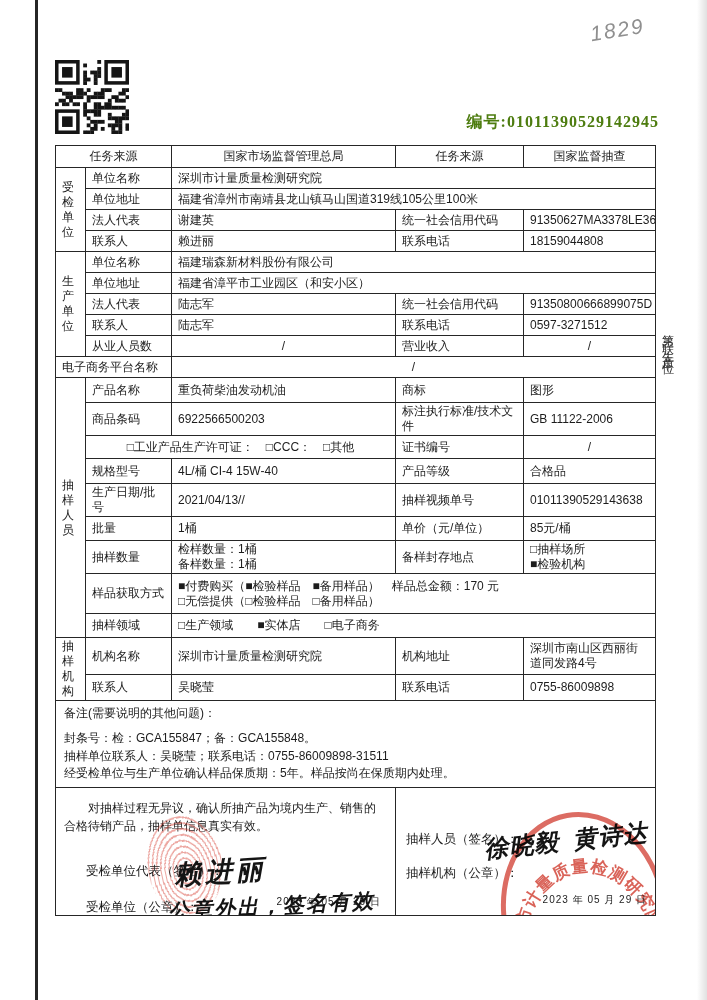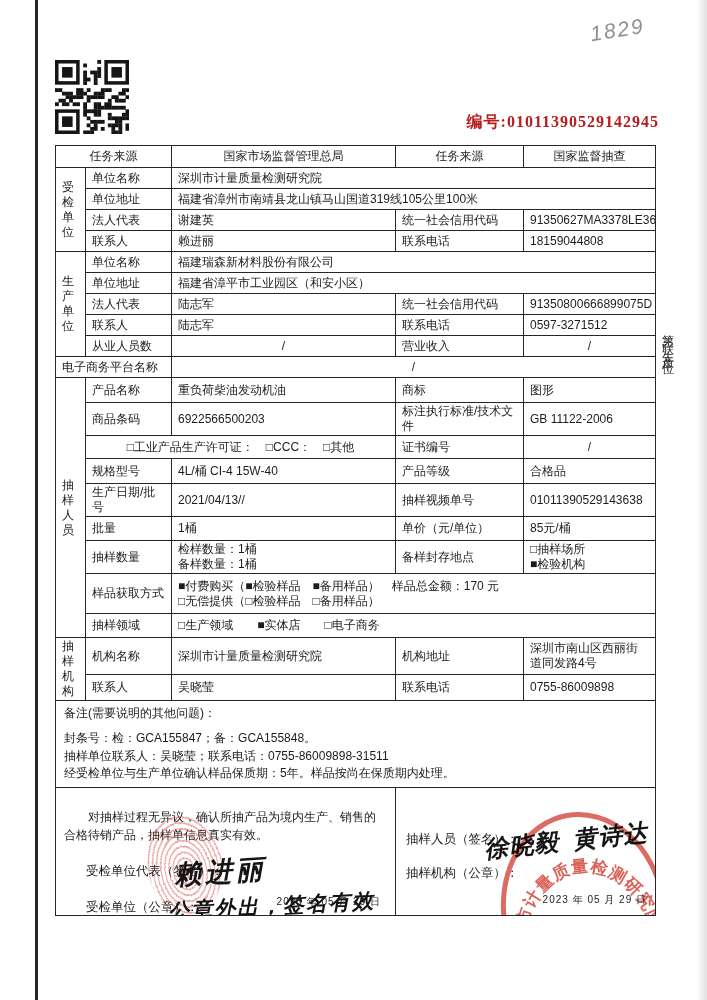--- a/index.html
+++ b/index.html
@@ -12,37 +12,37 @@
   
   .edge-line{position:absolute;left:35px;top:0;width:3px;height:1000px;background:#141414;opacity:.92;}
   .edge-right{position:absolute;right:0;top:0;width:10px;height:1000px;
     background:linear-gradient(to right,rgba(0,0,0,0),rgba(0,0,0,.12));}
   
   .qr{position:absolute;left:55px;top:60px;width:74px;height:74px;}
   .title{position:absolute;left:140px;top:64px;width:440px;text-align:center;
     font-family:"Liberation Serif","DejaVu Serif",serif;font-size:26px;font-weight:700;
     letter-spacing:2px;color:#111;}
   .serial{position:absolute;right:48px;top:112px;font-size:16px;letter-spacing:1px;
-    color:#b91c1c;font-family:"Liberation Serif","DejaVu Serif",serif;font-weight:600;}
+    color:#4d7c0f;font-family:"Liberation Serif","DejaVu Serif",serif;font-weight:600;}
   .hand-annot{position:absolute;left:590px;top:18px;font-size:21px;color:#8f8f8f;
     font-style:italic;transform:rotate(-9deg);letter-spacing:2px;font-weight:300;}
   
   table.form{position:absolute;left:55px;top:145px;width:600px;border-collapse:collapse;
     table-layout:fixed;font-size:12px;color:#1c1c1c;}
   table.form td{border:1.4px solid #262626;padding:1px 6px;vertical-align:middle;
     overflow:hidden;line-height:1.25;}
   td.grp{text-align:left;padding:1px 4px;line-height:1.3;}
   td.lbl{}
   td.ctr{text-align:center;}
   .two-line span{display:block;}
   .remark-cell{vertical-align:top !important;padding:4px 8px !important;}
   .remark-cell .rline{display:block;line-height:1.45;}
   .remark-cell .rgap{margin-top:8px;}
   
-  .sigcell{position:relative;vertical-align:top !important;padding:20px 8px !important;}
+  .sigcell{position:relative;vertical-align:top !important;padding:11px 8px !important;}
   .decl{display:block;text-indent:2em;line-height:1.5;width:97%;}
   .sigrow{position:absolute;font-size:12.5px;white-space:nowrap;}
   .datebox{position:absolute;font-size:10px;letter-spacing:1px;}
   .hand{font-style:italic;font-weight:700;color:#141414;white-space:nowrap;}
   .fingerprint{position:absolute;left:92px;top:28px;width:74px;height:100px;border-radius:50% 46% 52% 48%;
     transform:rotate(-12deg);opacity:.75;filter:blur(.5px);
     background:repeating-radial-gradient(ellipse at 50% 55%,rgba(214,64,52,.62) 0 1.2px,rgba(255,255,255,0) 1.2px 4px);}
   .rep-sign{position:absolute;left:118px;top:68px;font-size:27px;transform:rotate(-4deg);letter-spacing:4px;}
   .unit-sign{position:absolute;left:112px;top:105px;font-size:21px;transform:rotate(-3deg);letter-spacing:2px;}
   .person-sign{position:absolute;left:88px;top:38px;font-size:24px;transform:rotate(-6deg);letter-spacing:1px;}

